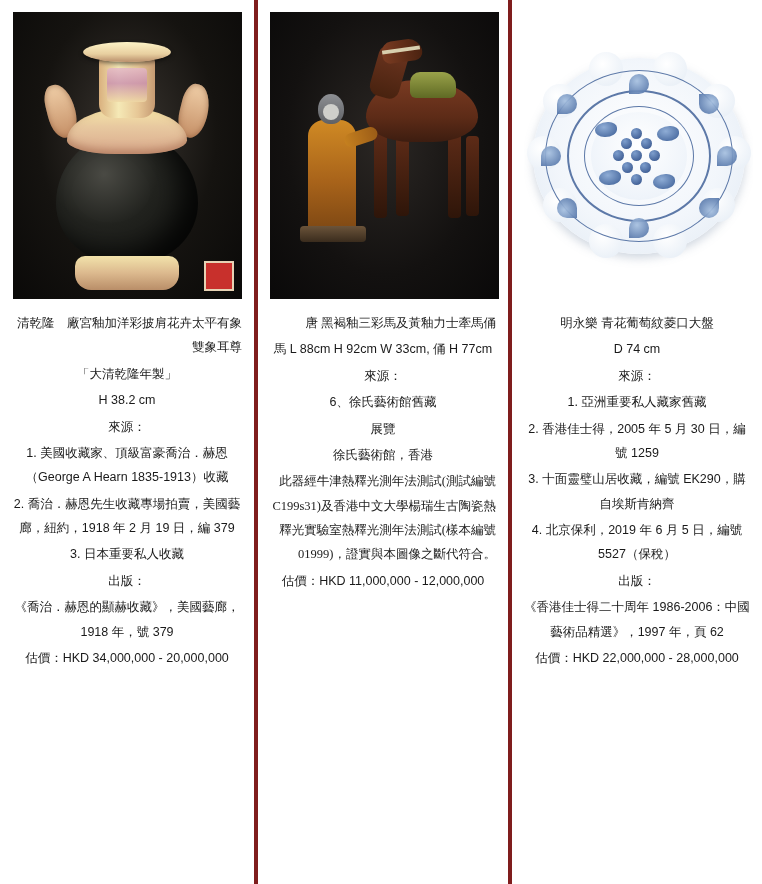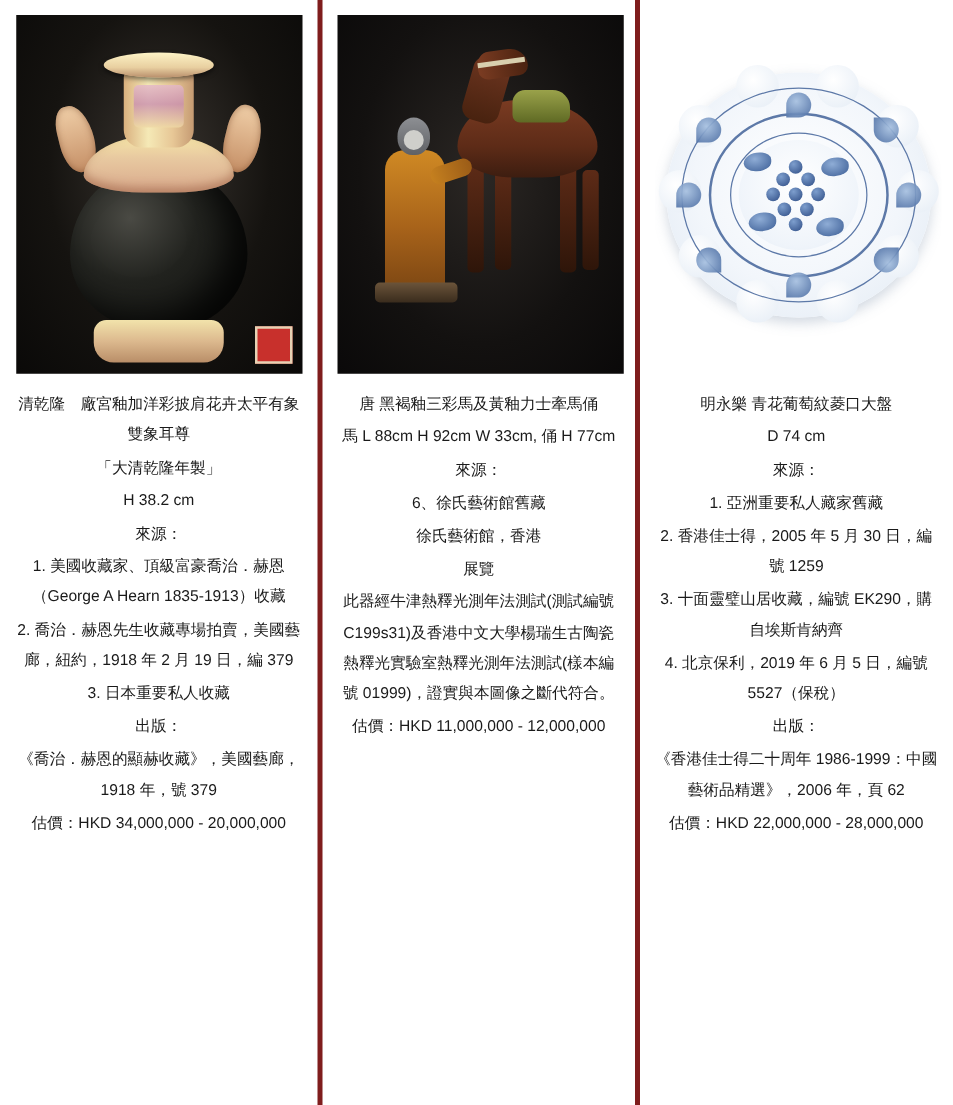--- a/index.html
+++ b/index.html
@@ -260,21 +260,21 @@
   }
   
   .lot-text {
     margin-top: 12px;
     font-size: 12.5px;
     line-height: 1.95;
   }
   .lot-text p {
     margin: 0 0 2px 0;
   }
-  .t-left { text-align: center; }
+  .t-left { text-align: right; font-family: Liberation Serif, serif; }
   .t-center { text-align: center; }
 </style>
 </head>
 <body>
 
 <div class="catalog">
 
   <div class="col">
     <div class="lot-image img-vase">
       <div class="vase-wrap">
@@ -317,22 +317,22 @@
       <div class="figure-arm"></div>
       <div class="figure-head"></div>
       <div class="figure-face"></div>
       <div class="figure-base"></div>
     </div>
     <div class="lot-text">
       <p class="t-left">唐 黑褐釉三彩馬及黃釉力士牽馬俑</p>
       <p class="t-center">馬 L 88cm H 92cm W 33cm, 俑 H 77cm</p>
       <p class="t-center">來源：</p>
       <p class="t-center">6、徐氏藝術館舊藏</p>
+      <p class="t-center">展覽</p>
       <p class="t-center">徐氏藝術館，香港</p>
-      <p class="t-center">展覽</p>
       <p class="t-left">此器經牛津熱釋光測年法測試(測試編號 C199s31)及香港中文大學楊瑞生古陶瓷熱釋光實驗室熱釋光測年法測試(樣本編號 01999)，證實與本圖像之斷代符合。</p>
       <p class="t-center">估價：HKD 11,000,000 - 12,000,000</p>
     </div>
   </div>
 
   <div class="col divided">
     <div class="lot-image img-plate">
       <div class="plate-outer">
         <div class="plate-scallop" style="left:-6px; top:78px;"></div>
         <div class="plate-scallop" style="left:10px; top:26px;"></div>
@@ -377,18 +377,18 @@
     </div>
     <div class="lot-text">
       <p class="t-center">明永樂 青花葡萄紋菱口大盤</p>
       <p class="t-center">D 74 cm</p>
       <p class="t-center">來源：</p>
       <p class="t-center">1. 亞洲重要私人藏家舊藏</p>
       <p class="t-center">2. 香港佳士得，2005 年 5 月 30 日，編號 1259</p>
       <p class="t-center">3. 十面靈璧山居收藏，編號 EK290，購自埃斯肯納齊</p>
       <p class="t-center">4. 北京保利，2019 年 6 月 5 日，編號 5527（保稅）</p>
       <p class="t-center">出版：</p>
-      <p class="t-center">《香港佳士得二十周年 1986-1999：中國藝術品精選》，2006 年，頁 62</p>
+      <p class="t-center">《香港佳士得二十周年 1986-2006：中國藝術品精選》，1997 年，頁 62</p>
       <p class="t-center">估價：HKD 22,000,000 - 28,000,000</p>
     </div>
   </div>
 
 </div>
 
 </body></html>

